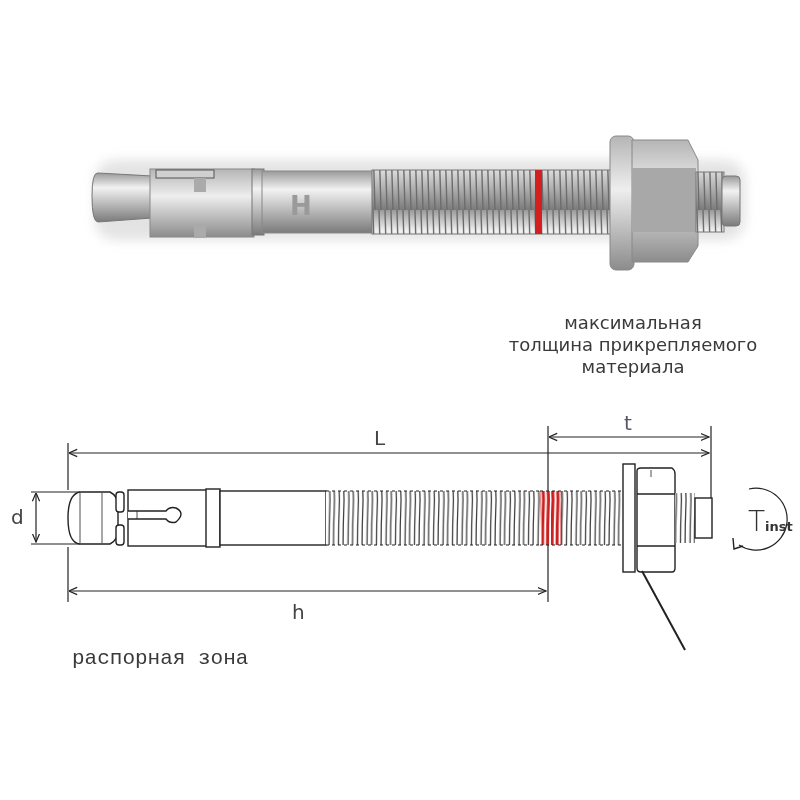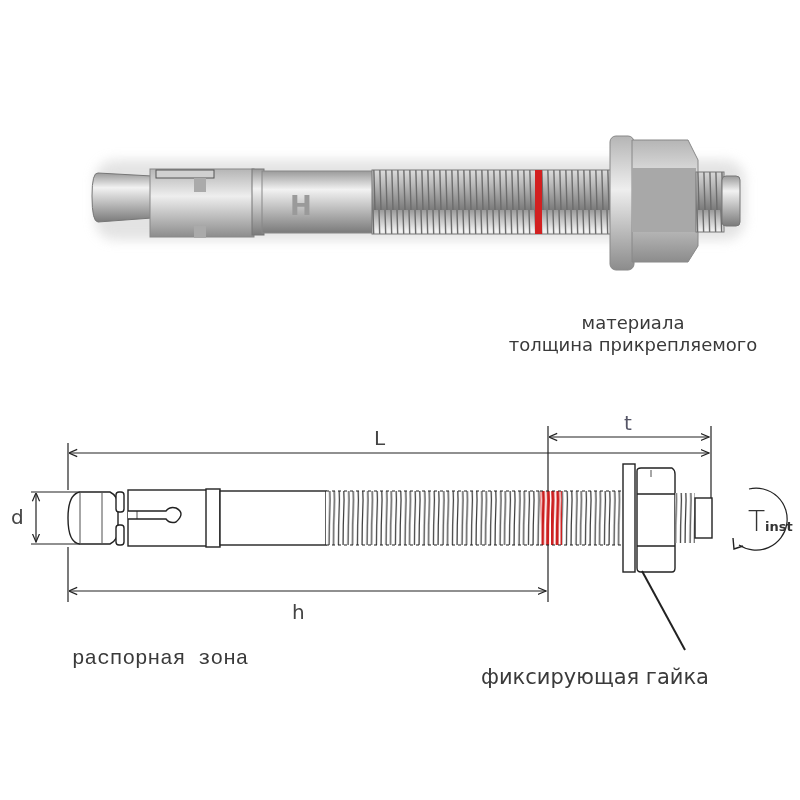--- a/index.html
+++ b/index.html
@@ -144,28 +144,28 @@
     <rect x="675" y="493" width="20" height="50" fill="url(#thread2)" stroke="none"></rect>
     <rect x="695" y="498" width="17" height="40" fill="#fff" stroke="#222" stroke-width="1.4"></rect>
 
     <line x1="642" y1="571" x2="685" y2="650" stroke="#222" stroke-width="2"></line>
 
     <path d="M749 489 A31 31 0 1 1 739 545" fill="none" stroke="#222" stroke-width="1.2"></path>
     <path d="M733 538 L734 549 L743 546" fill="none" stroke="#222" stroke-width="1.4"></path>
   </svg>
 
   <div class="desc">
+    <div>максимальная</div>
+    <div>толщина прикрепляемого</div>
     <div>материала</div>
-    <div>толщина прикрепляемого</div>
   </div>
 
   <div class="lbl lbl-t" style="left:624px; top:411px;">t</div>
   <div class="lbl lbl-dim" style="left:374px; top:426px;">L</div>
   <div class="lbl lbl-dim" style="left:11px; top:505px;">d</div>
   <div class="lbl lbl-dim" style="left:292px; top:600px;">h</div>
 
   <div class="tinst">
     <span class="T">T</span><span class="sub">inst</span>
   </div>
 
   <div class="lbl lbl-zone" style="left:72px; top:647px;font-family:Liberation Mono, monospace;">распорная зона</div>
-  <div class="lbl lbl-zone" style="left:481px; top:665px;">фиксирующая гайка</div>
 </div>
 
 </body></html>

